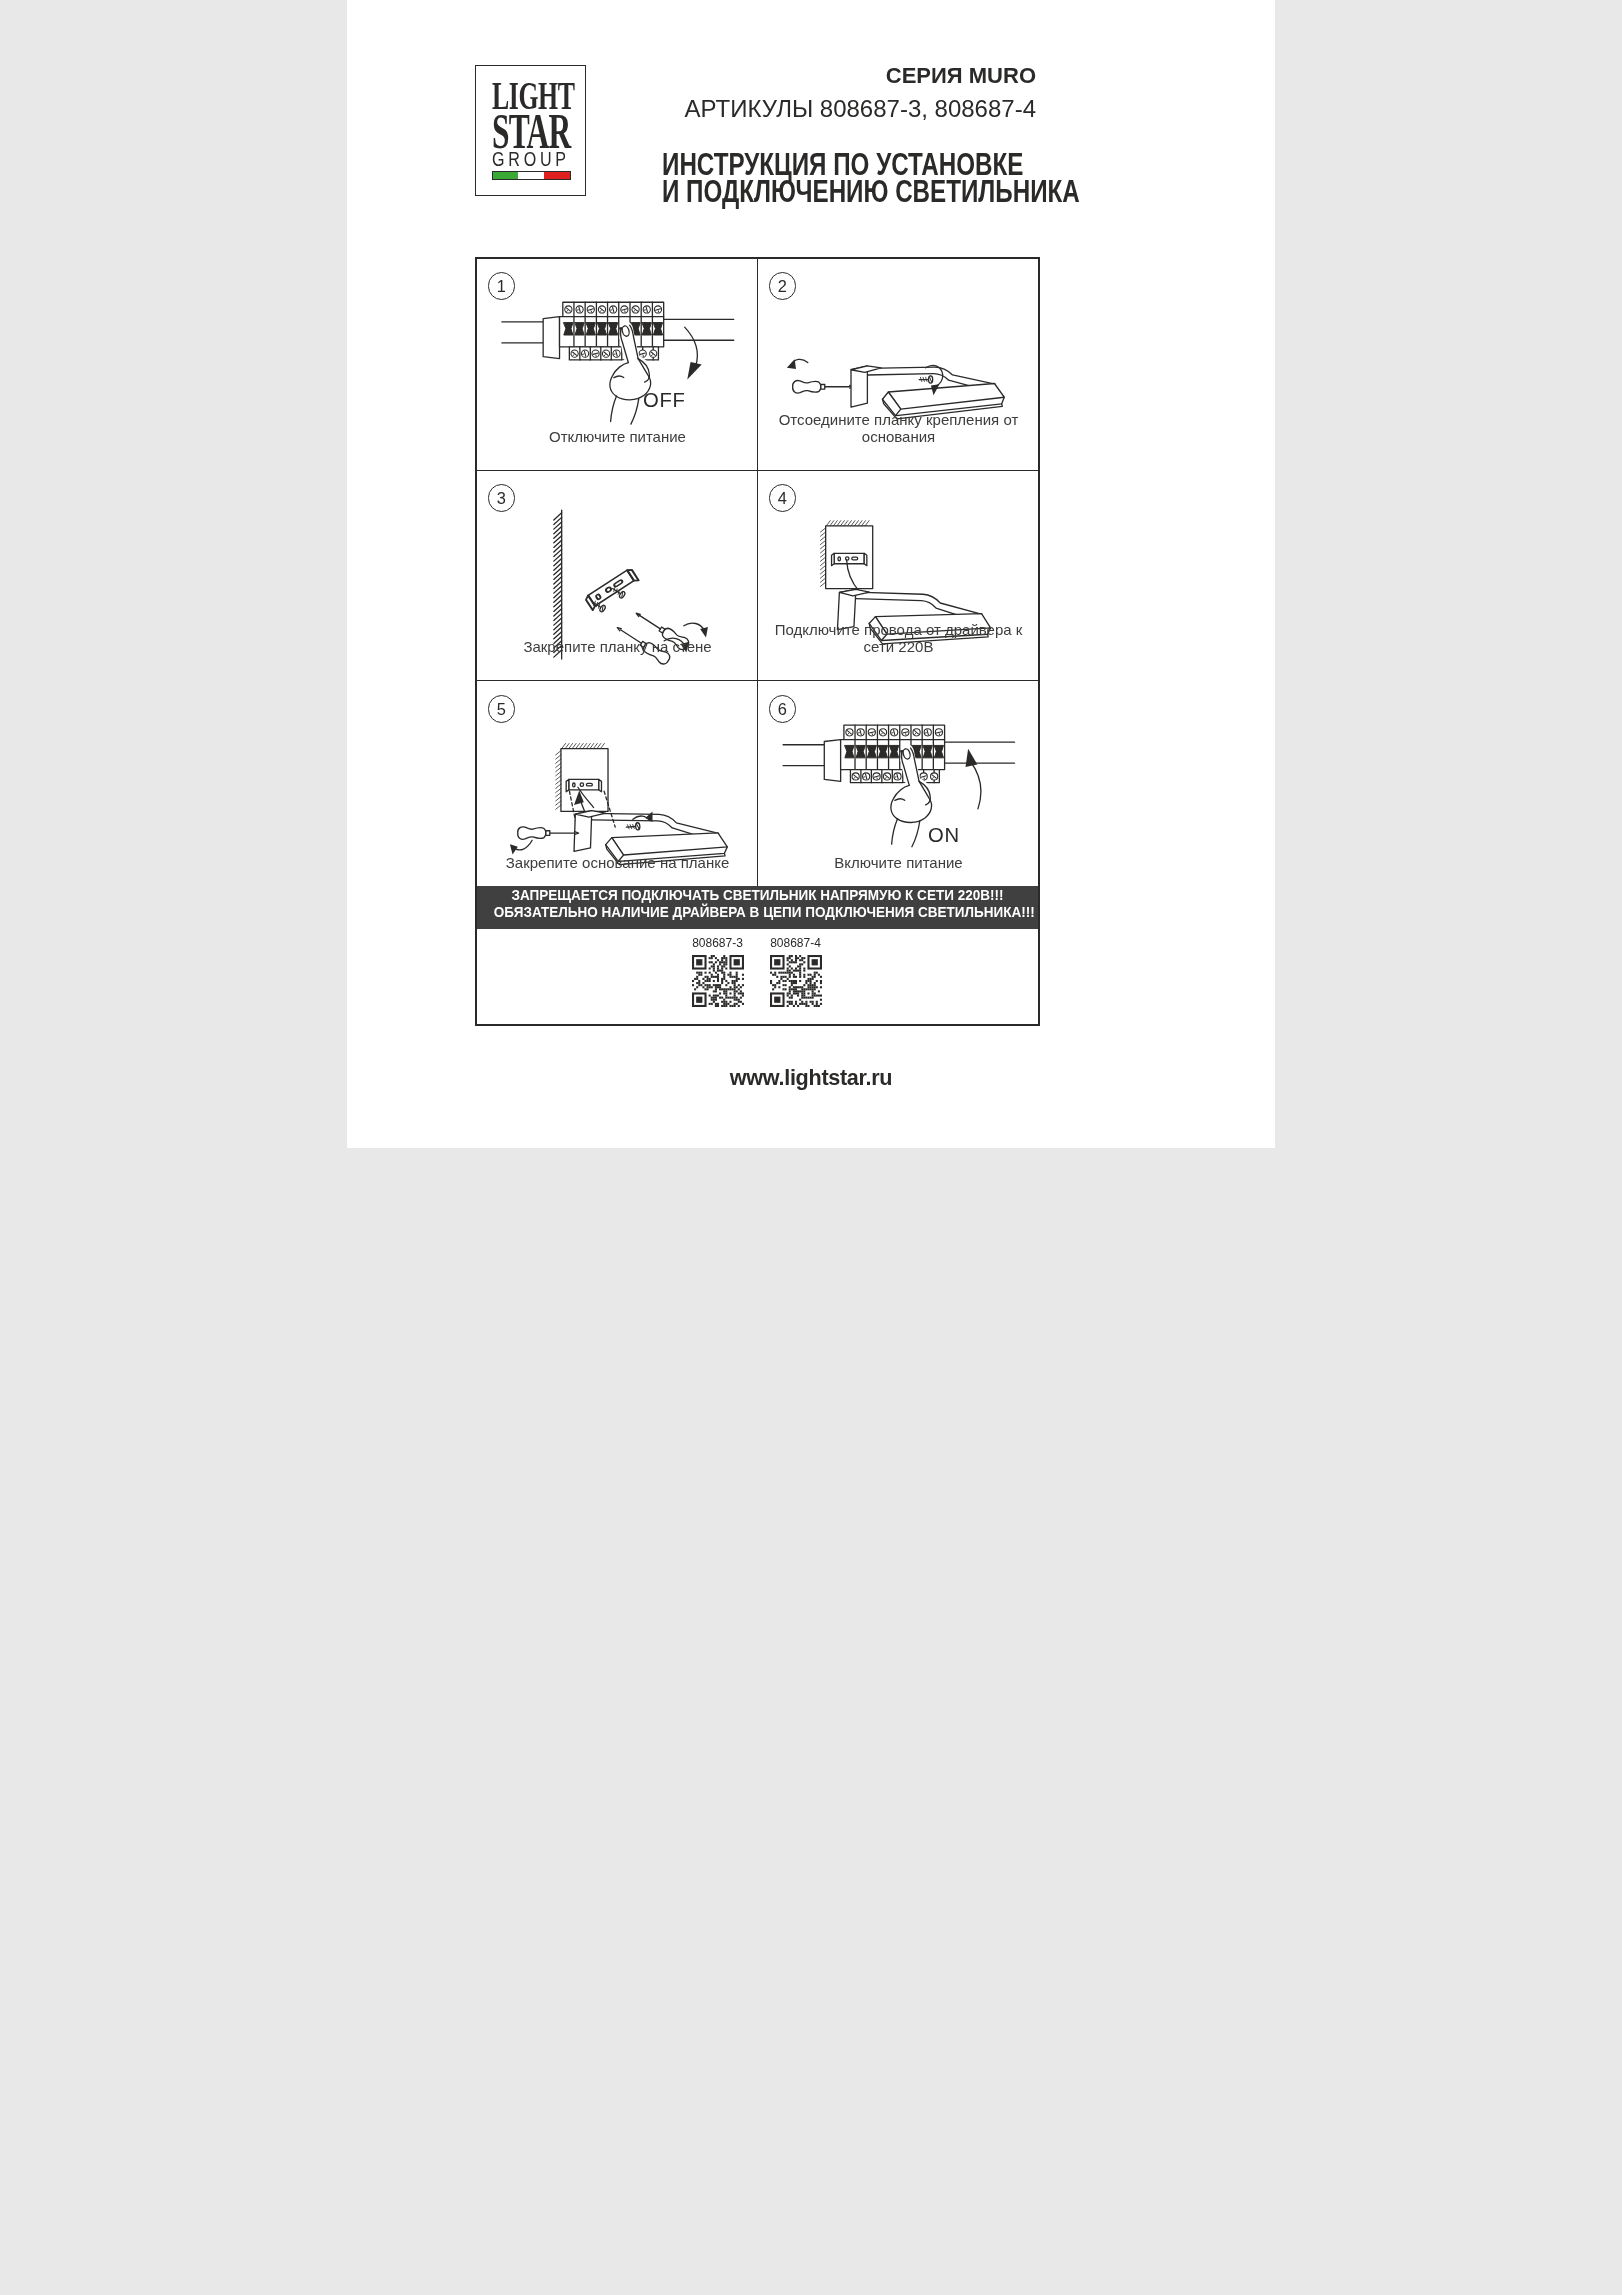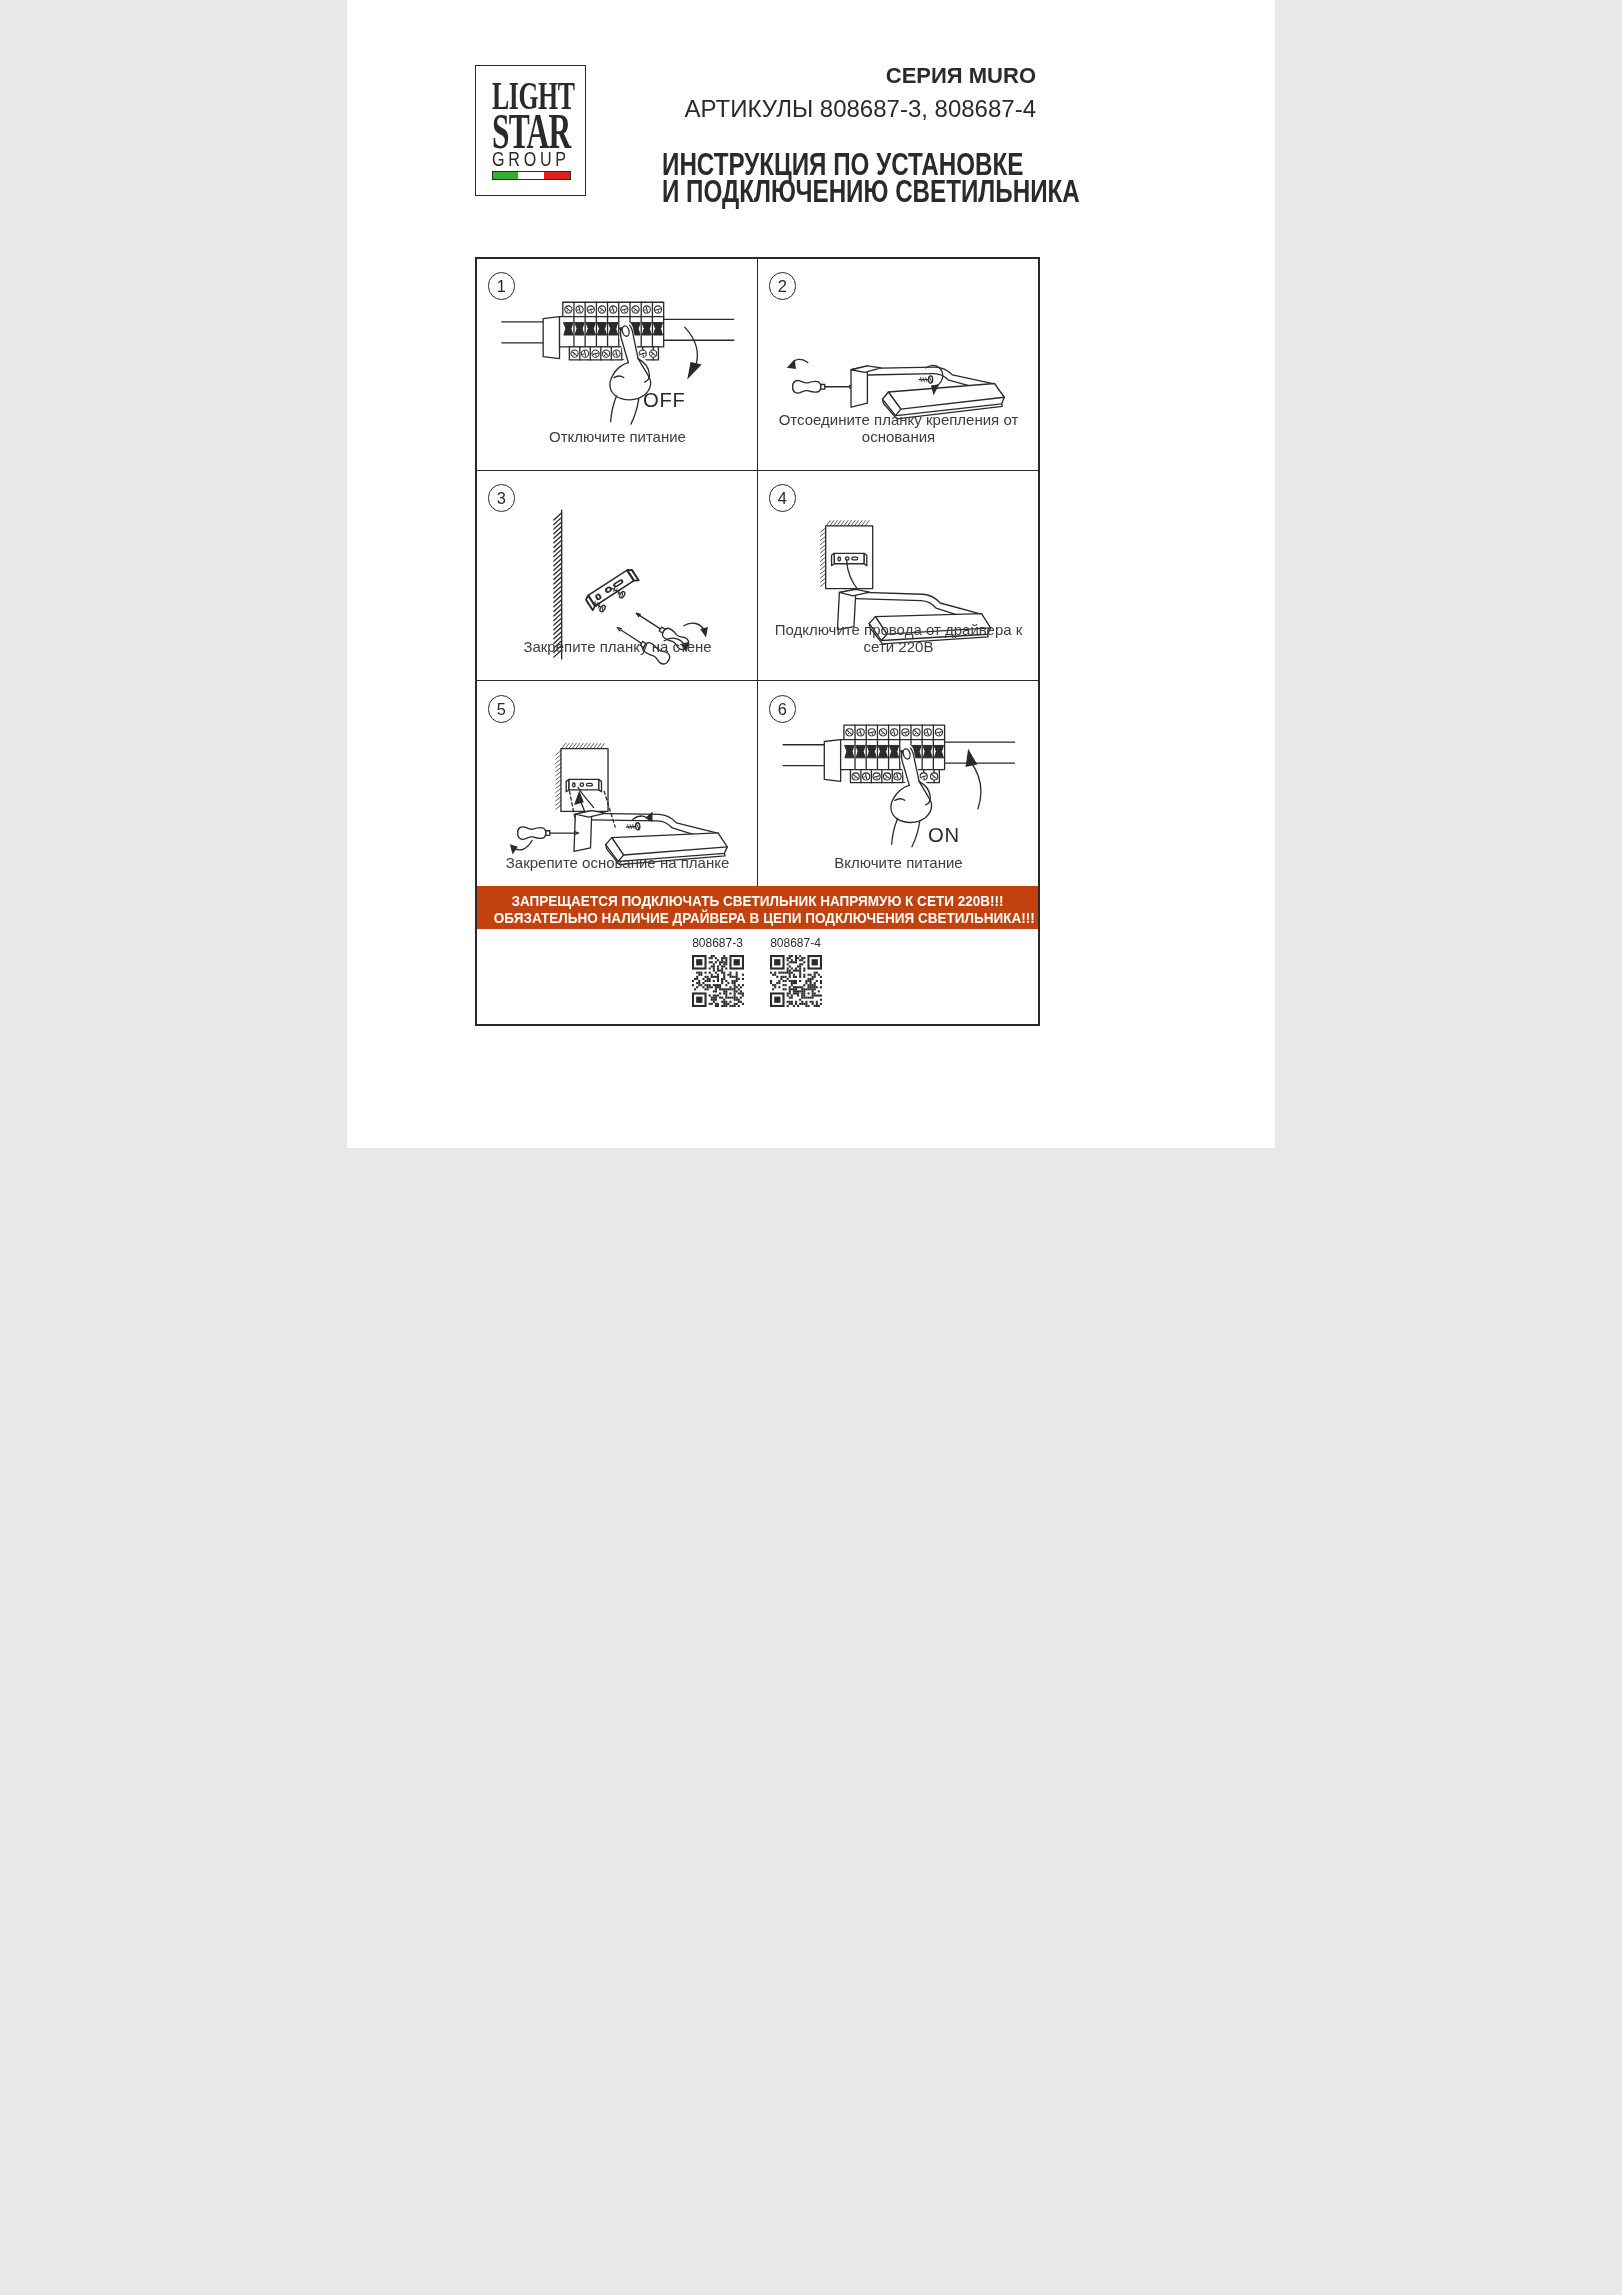--- a/index.html
+++ b/index.html
@@ -32,22 +32,22 @@
   .grid{position:absolute;left:128px;top:257px;width:561px;height:765px;
         border:2px solid #2b2a29;box-sizing:content-box;}
   .cell{position:absolute;width:281px;}
   .gline{position:absolute;background:#2b2a29;}
   .badge{position:absolute;left:10.5px;top:13px;width:27.5px;height:27.5px;border:1.3px solid #2b2a29;
          border-radius:50%;text-align:center;line-height:27.5px;font-size:16.4px;box-sizing:border-box;}
   .cap{position:absolute;left:2%;right:2%;text-align:center;font-size:15px;color:#3d3d3c;}
   .cap.r12{bottom:25px;} .cap.r3{bottom:15px;}
   .illus{position:absolute;left:0;top:0;width:100%;height:100%;}
   
-  .warn{position:absolute;left:0;top:627px;width:561px;height:43px;background:#c2410c;
-        color:#fff;text-align:center;padding-top:7px;box-sizing:border-box;}
+  .warn{position:absolute;left:0;top:627px;width:561px;height:43px;background:#404040;
+        color:#fff;text-align:center;padding-top:1px;box-sizing:border-box;}
   .warn div{font-weight:bold;font-size:14.4px;line-height:17px;transform:scaleX(.94);
             transform-origin:center;white-space:nowrap;}
   
   .qrfig{position:absolute;top:677px;width:55px;text-align:center;}
   .qrfig .qlabel{font-weight:normal;font-size:12px;}
   .qrfig svg{margin-top:5.2px;width:52px;height:52px;display:block;margin-left:auto;margin-right:auto;}
   
   .footer{position:absolute;left:0;top:1065px;width:100%;text-align:center;
           font-weight:bold;font-size:21.6px;letter-spacing:-0.3px;}
   
@@ -761,14 +761,15 @@
           <rect x="57.6" y="0" width="22.400000000000002" height="22.400000000000002" fill="#2b2a29"></rect>
           <rect x="60.800000000000004" y="3.2" width="16" height="16" fill="#fff"></rect>
           <rect x="64" y="6.4" width="9.600000000000001" height="9.600000000000001" fill="#2b2a29"></rect>
           <rect x="0" y="57.6" width="22.400000000000002" height="22.400000000000002" fill="#2b2a29"></rect>
           <rect x="3.2" y="60.800000000000004" width="16" height="16" fill="#fff"></rect>
           <rect x="6.4" y="64" width="9.600000000000001" height="9.600000000000001" fill="#2b2a29"></rect>
         </svg>
     </div>
   </div>
 
+  <div class="footer">www.lightstar.ru</div>
 </div>
 
 
 </body></html>

